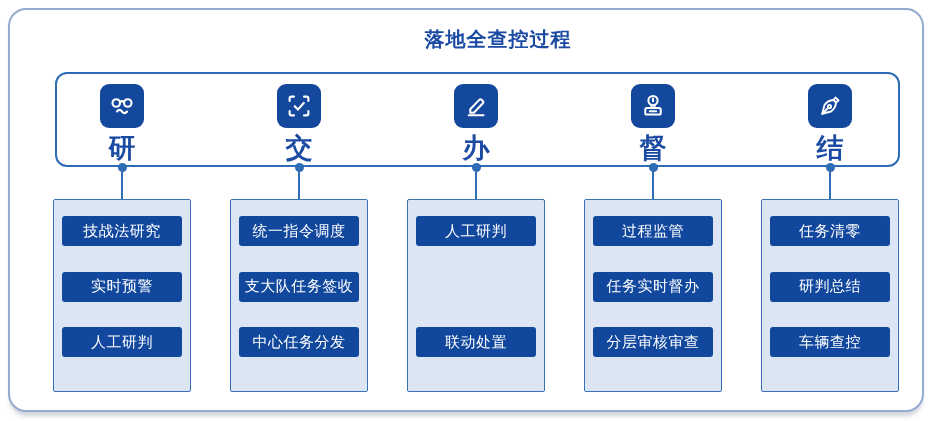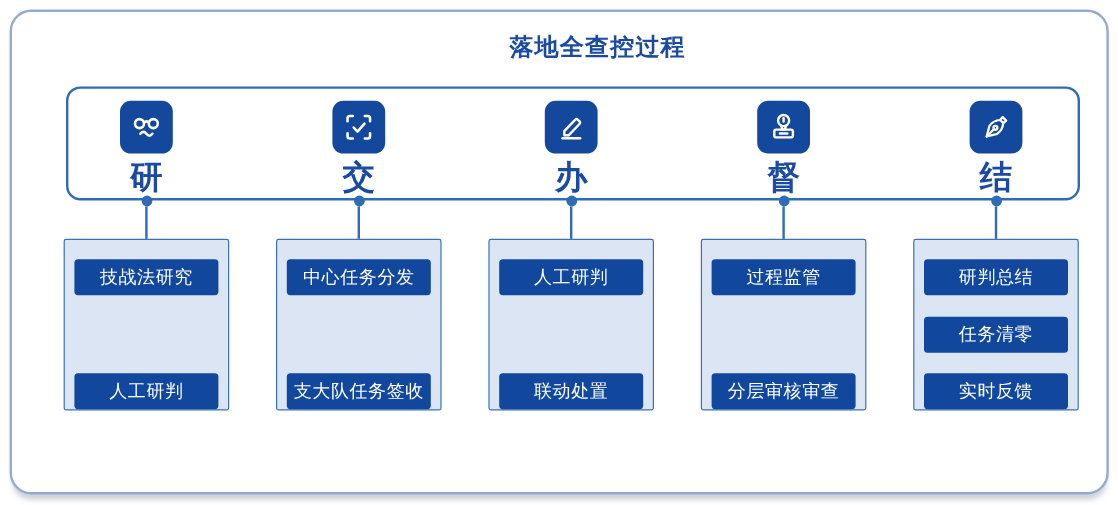--- a/index.html
+++ b/index.html
@@ -29,24 +29,24 @@
   .stage-char{
     height:39px;line-height:40px;font-size:27px;font-weight:bold;color:#1a4aa2;
   }
   .dot{
     width:9px;height:9px;border-radius:50%;background:#2e6cb5;margin-top:-4px;z-index:3;
   }
   .vline{
     width:2px;height:27px;background:#2e6cb5;
   }
   .stage-box{
-    width:138px;height:143px;box-sizing:border-box;background:#dbe5f4;
+    width:138px;height:193px;box-sizing:border-box;background:#dbe5f4;
     border:1.5px solid #3a71b5;border-radius:2px;
     display:flex;flex-direction:column;justify-content:space-between;
-    padding:16px 8px 0 8px;align-items:center;
+    padding:16px 8px 34px 8px;align-items:center;
   }
   .item-btn{
     width:120px;height:30px;box-sizing:border-box;background:#11489e;border:none;
     border-radius:3px;color:#ffffff;font-size:15px;display:flex;align-items:center;
     justify-content:center;font-family:inherit;white-space:nowrap;cursor:pointer;letter-spacing:0.5px;
   }
 </style>
 </head>
 <body>
 
@@ -61,40 +61,42 @@
             <circle cx="16.6" cy="9.6" r="3"></circle>
     <path d="M10.4 8.9 q1.6 -1.5 3.2 0"></path>
     <path d="M8 16.4 q2 -2.6 4 0 q2 2.6 4 0"></path>
   </svg>
 </div>
     <div class="stage-char">研</div>
     <div class="dot"></div>
     <div class="vline"></div>
     <div class="stage-box">
           <button class="item-btn">技战法研究</button>
+          <button class="item-btn">实时预警</button>
           <button class="item-btn">人工研判</button>
         </div>
   </div>
 
   <div class="stage" style="left: 220px;">
     <div class="icon-square">
   <svg viewBox="0 0 24 24" fill="none" stroke="#ffffff" stroke-width="1.7" stroke-linecap="round" stroke-linejoin="round">
     <path d="M4.5 8 V6 q0 -1.5 1.5 -1.5 h2"></path>
     <path d="M16 4.5 h2 q1.5 0 1.5 1.5 v2"></path>
     <path d="M19.5 16 v2 q0 1.5 -1.5 1.5 h-2"></path>
     <path d="M8 19.5 H6 q-1.5 0 -1.5 -1.5 v-2"></path>
     <path d="M8.6 12.2 l2.5 2.7 L15.8 9.6"></path>
   </svg>
 </div>
     <div class="stage-char">交</div>
     <div class="dot"></div>
     <div class="vline"></div>
     <div class="stage-box">
+          <button class="item-btn">统一指令调度</button>
+          <button class="item-btn">支大队任务签收</button>
           <button class="item-btn">中心任务分发</button>
-          <button class="item-btn">支大队任务签收</button>
         </div>
   </div>
 
   <div class="stage" style="left: 397px;">
     <div class="icon-square">
   <svg viewBox="0 0 24 24" fill="none" stroke="#ffffff" stroke-width="1.6" stroke-linecap="round" stroke-linejoin="round">
     <path d="M7.4 14.6 L14.6 7.1 q0.9 -0.95 1.85 -0.05 l1 0.95 q0.95 0.9 0.05 1.85 L10.3 17.4 H7.4 Z"></path>
     <path d="M6.2 19.4 H18"></path>
   </svg>
 </div>
@@ -115,36 +117,37 @@
     <path d="M10.3 10.9 L11.3 13.6 h1.4 l1 -2.7"></path>
     <rect x="5.8" y="13.6" width="12.4" height="5.2" rx="1.3"></rect>
     <path d="M9.5 16.2 h5"></path>
   </svg>
 </div>
     <div class="stage-char">督</div>
     <div class="dot"></div>
     <div class="vline"></div>
     <div class="stage-box">
           <button class="item-btn">过程监管</button>
+          <button class="item-btn">任务实时督办</button>
           <button class="item-btn">分层审核审查</button>
         </div>
   </div>
 
   <div class="stage" style="left: 751px;">
     <div class="icon-square">
   <svg viewBox="0 0 24 24" fill="none" stroke="#ffffff" stroke-width="1.5" stroke-linecap="round" stroke-linejoin="round">
     <path d="M5.8 18.2 L7.6 11.2 C9.2 8.8 12 7.4 14.8 7.2 L16.8 9.2 C16.6 12 15.2 14.8 12.8 16.4 Z"></path>
     <circle cx="11.6" cy="12.4" r="1.3"></circle>
     <path d="M10.6 13.4 L5.8 18.2"></path>
     <path d="M14.8 7.2 L16.4 5.2 L18.8 7.6 L16.8 9.2"></path>
   </svg>
 </div>
     <div class="stage-char">结</div>
     <div class="dot"></div>
     <div class="vline"></div>
     <div class="stage-box">
+          <button class="item-btn">任务清零</button>
           <button class="item-btn">研判总结</button>
-          <button class="item-btn">任务清零</button>
-          <button class="item-btn">实时反馈</button>
+          <button class="item-btn">车辆查控</button>
         </div>
   </div>
 </div>
 </div>
 
 </body></html>

